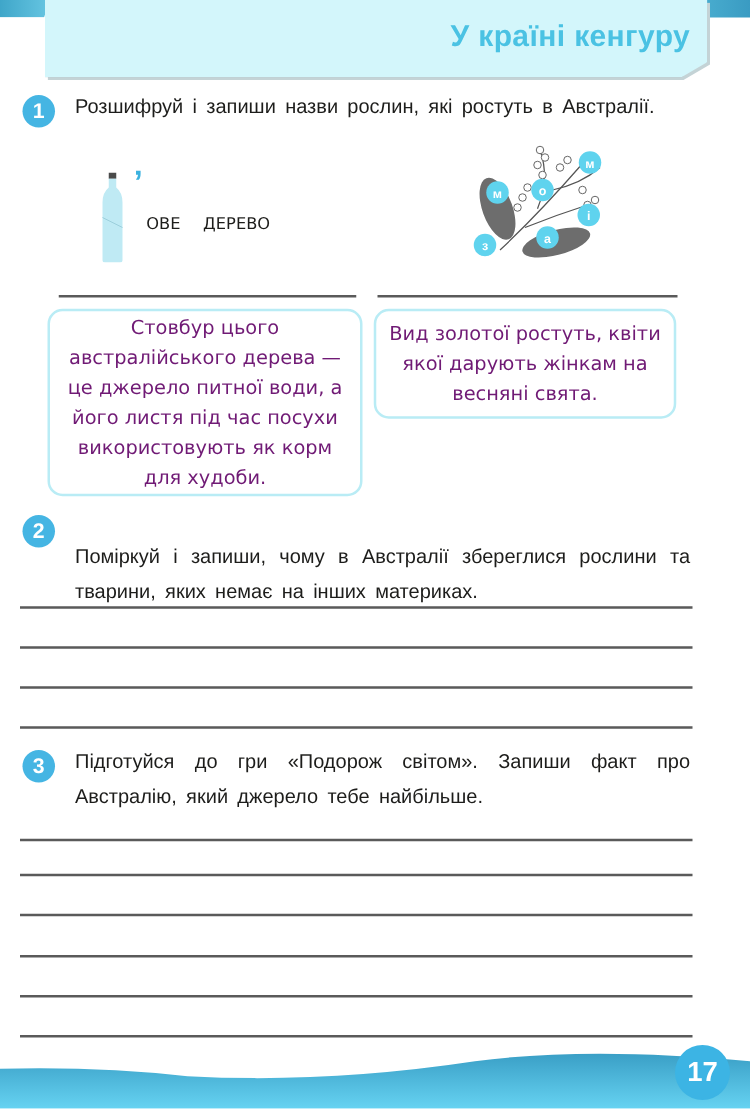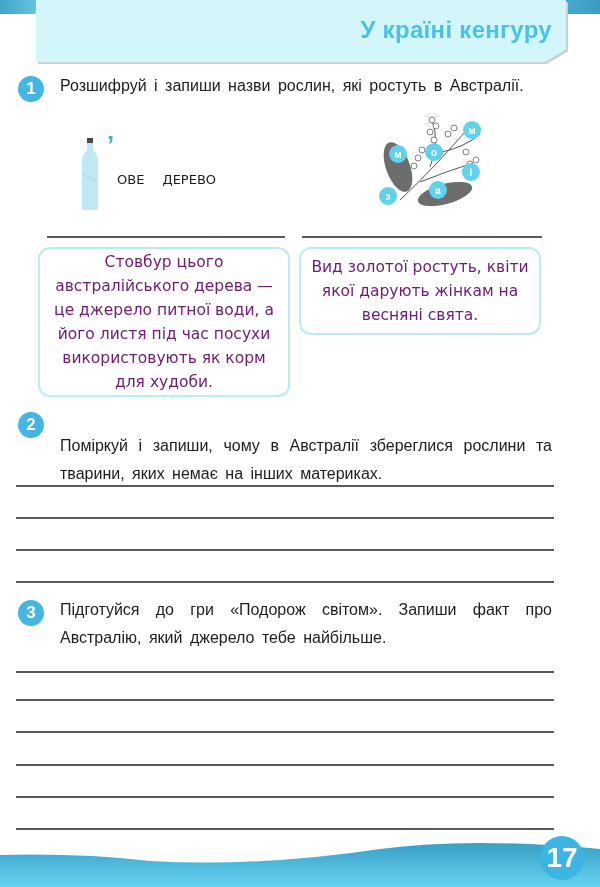--- a/index.html
+++ b/index.html
@@ -12,21 +12,21 @@
   .num { position:absolute; width:26px; height:26px; border-radius:50%; background:#45b5e3; color:#fff; font-family:"Liberation Sans", sans-serif; font-weight:bold; font-size:17px; display:flex; align-items:center; justify-content:center; }
   .task-text { position:absolute; left:60px; width:492px; font-family:"Liberation Sans", sans-serif; font-size:16px; line-height:28px; text-align:justify; color:#1d1d1b; word-spacing:3px; }
   .rule { position:absolute; left:16px; width:538px; height:1.5px; background:#5a5a5a; }
   .bottle { position:absolute; left:80px; top:138px; width:20px; height:72px; }
   .apos { position:absolute; left:107px; top:130px; font-family:"Liberation Sans", sans-serif; font-weight:bold; font-size:26px; color:#3bb2df; }
   .puzzle-word { position:absolute; left:117px; top:172px; font-family:"DejaVu Sans", sans-serif; font-size:13px; color:#1d1d1b; word-spacing:14px; }
   .answer-line { position:absolute; height:1.5px; background:#5a5a5a; }
   .clue-box { position:absolute; border:2.5px solid #b9ecf5; border-radius:12px; background:#fff; font-family:"DejaVu Sans", sans-serif; font-size:15.5px; line-height:24px; text-align:center; color:#701a75; box-sizing:border-box; display:flex; align-items:center; justify-content:center; padding:6px 10px; }
   .plant { position:absolute; left:370px; top:112px; width:130px; height:100px; }
   .wave { position:absolute; left:0; bottom:0; width:600px; height:60px; }
-  .page-num { position:absolute; left:540px; top:836px; width:44px; height:44px; border-radius:50%; background:#3cb4e4; color:#fff; font-family:"Liberation Sans", sans-serif; font-weight:bold; font-size:28px; display:flex; align-items:center; justify-content:center; }
+  .page-num { position:absolute; left:540px; top:836px; width:44px; height:44px; border-radius:50%; background:#3cb4e4; color:#fff; font-family:"Liberation Sans", sans-serif; font-weight:bold; font-size:22px; display:flex; align-items:center; justify-content:center; }
 </style>
 </head>
 <body>
 
 <div class="strip-left"></div>
 <div class="strip-right"></div>
 <div class="header-shadow"></div>
 <div class="header">
   <div class="title">У країні кенгуру</div>
 </div>

